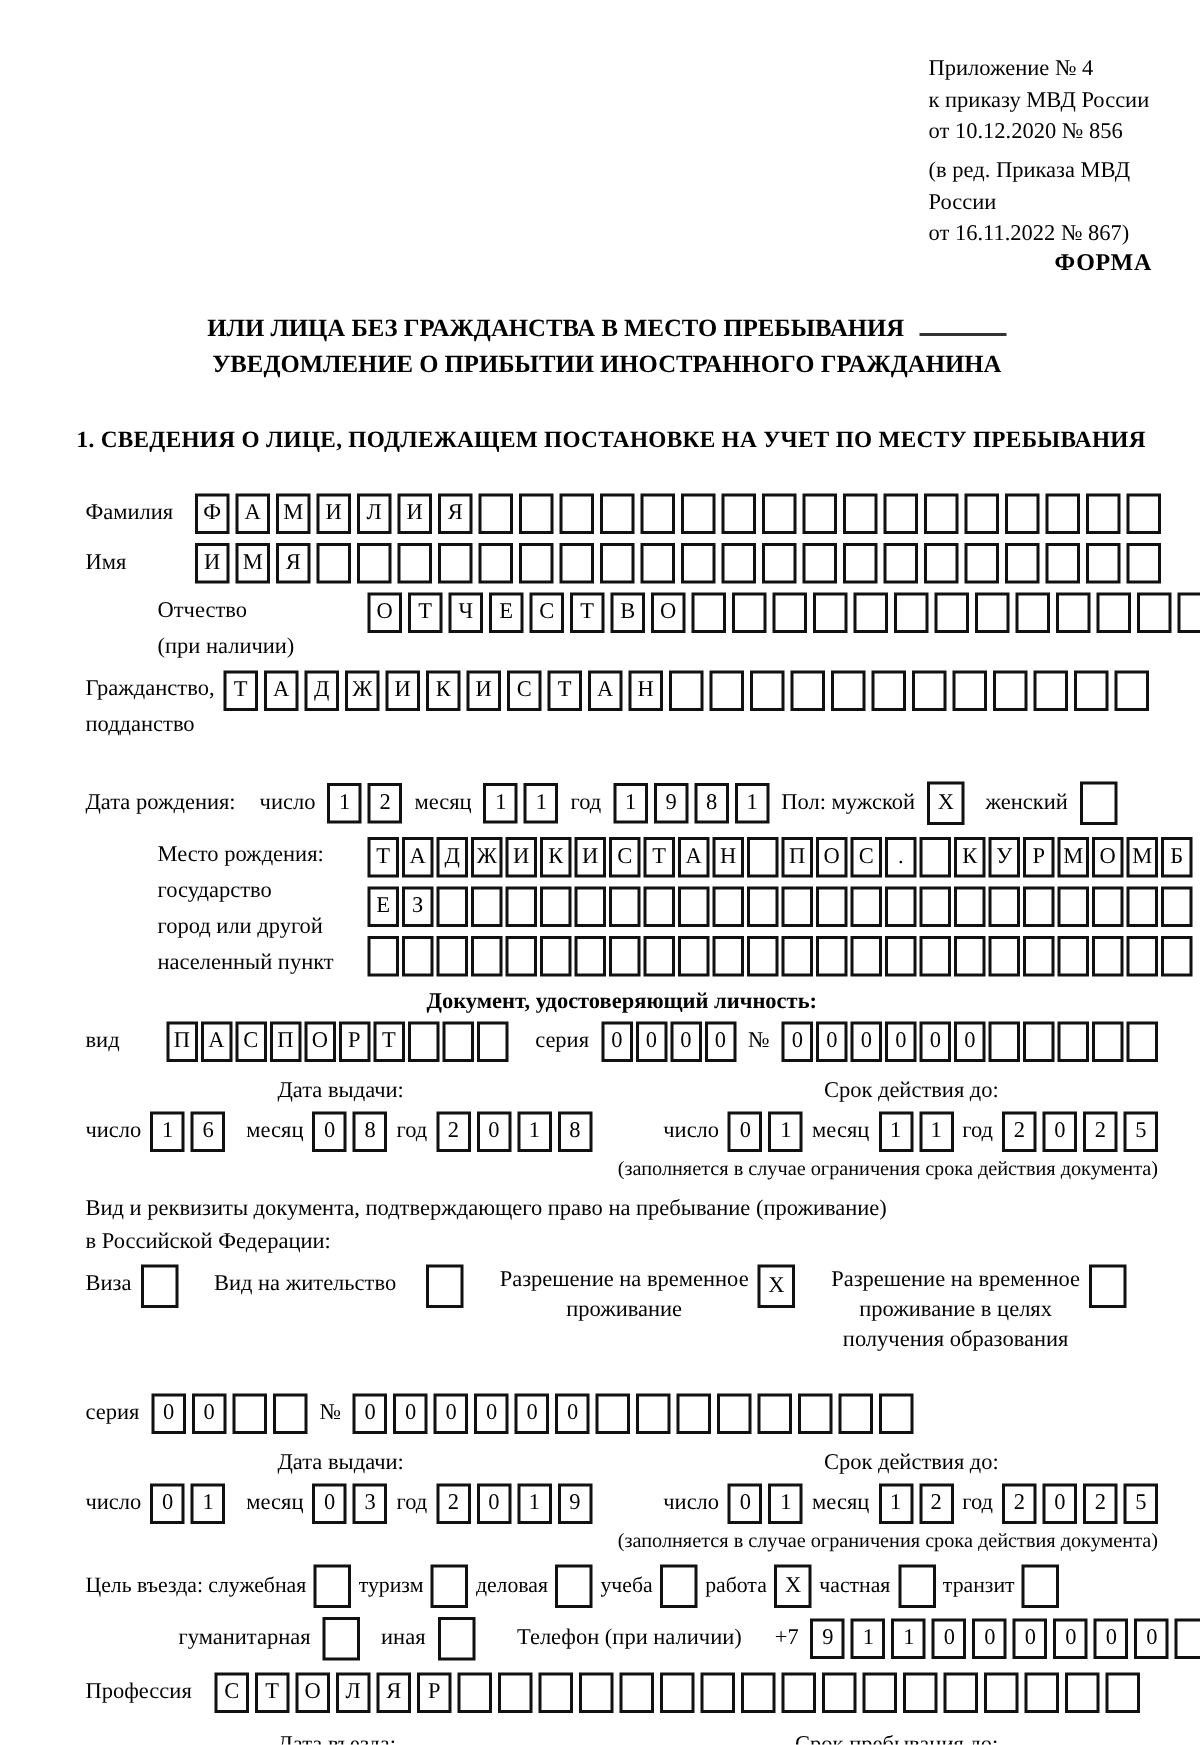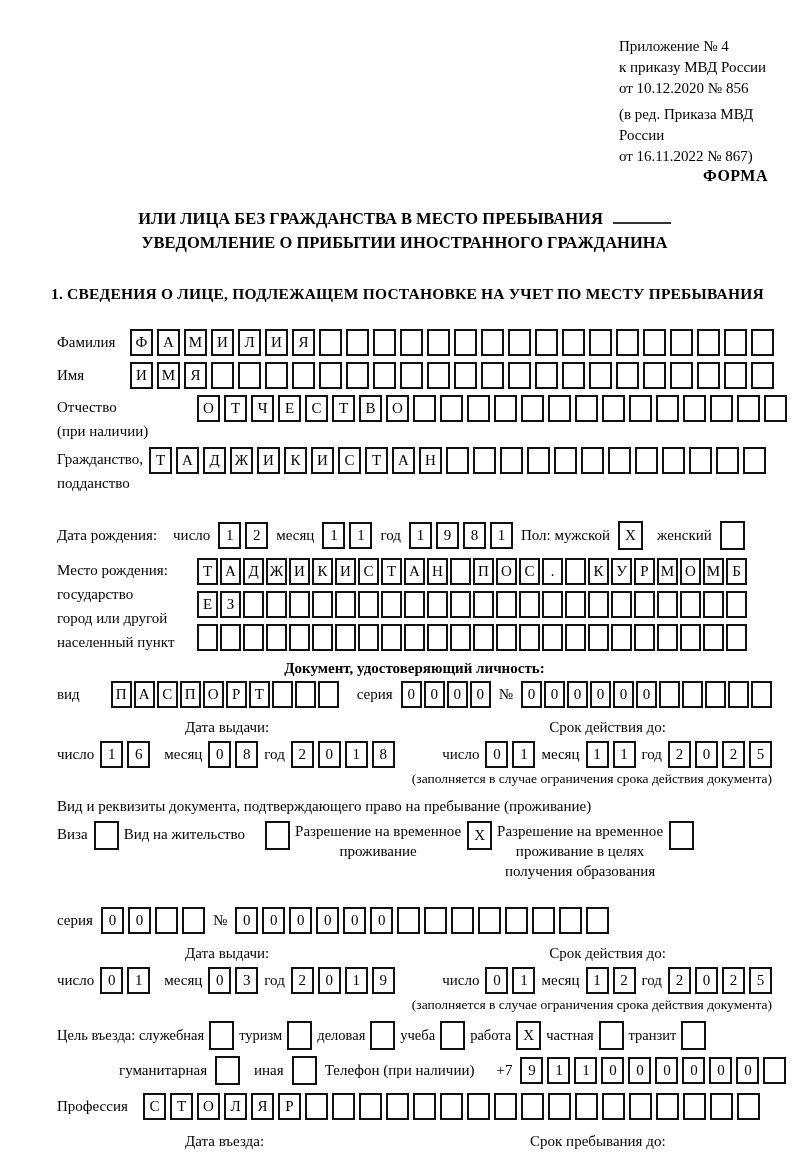--- a/index.html
+++ b/index.html
@@ -12,21 +12,21 @@
   .blank-line{display:inline-block;width:58px;border-bottom:2px solid #333;margin-left:10px;vertical-align:baseline;}
   .sec-head{font-weight:bold;font-size:15.5px;margin-top:30px;margin-left:-6px;letter-spacing:.2px;}
   .row{display:flex;align-items:flex-start;flex-wrap:nowrap;}
   .lbl{font-size:15px;line-height:27px;white-space:nowrap;}
   .boxes{display:flex;gap:4px;flex-wrap:nowrap;}
   .cell{box-sizing:border-box;flex:0 0 auto;width:23px;height:27px;border:2px solid #111;display:flex;align-items:center;justify-content:center;font-size:15px;background:#fff;}
   .compact .boxes{gap:2px;}
   .compact .cell{width:21px;}
   .w73{width:73px;flex:0 0 auto;}
   .w90{width:92px;flex:0 0 auto;}
-  .w138{width:140px;flex:0 0 auto;}
+  .w138{width:140px;flex:0 0 auto;margin-left:48px;}
   .lblcol{flex:0 0 auto;font-size:15px;line-height:24px;}
   .stack{display:flex;flex-direction:column;gap:6px;}
   .dg{display:flex;align-items:center;gap:6px;}
   .dg .lbl{line-height:27px;}
   .center-bold{text-align:center;font-weight:bold;font-size:15px;}
   .note-right{text-align:right;font-size:13.5px;margin-top:3px;}
   .opt{display:flex;align-items:flex-start;gap:6px;}
   .opt .txt{font-size:15px;line-height:20px;text-align:center;}
   .chk .cell{width:25px;height:29px;}
   .mt4{margin-top:4px;} .mt6{margin-top:6px;} .mt8{margin-top:8px;} .mt10{margin-top:26px;} .mt26{margin-top:26px;}
@@ -369,22 +369,23 @@
     <span class="boxes">
         <span class="cell">2</span>
         <span class="cell">0</span>
         <span class="cell">2</span>
         <span class="cell">5</span>
       </span>
   </div>
   <div class="note-right">(заполняется в случае ограничения срока действия документа)</div>
 
   <div class="lbl mt8" style="line-height:22px;">Вид и реквизиты документа, подтверждающего право на пребывание (проживание)</div>
-
-  <div class="row mt4" style="gap:5px;">
+  <div class="lbl" style="line-height:22px;">в Российской Федерации:</div>
+
+  <div class="row mt4" style="gap:24px;">
     <span class="opt">
       <span class="txt" style="line-height:27px">Виза</span>
       <span class="boxes chk">
           <span class="cell"></span>
         </span>
     </span>
     <span class="opt">
       <span class="txt" style="line-height:27px">Вид на жительство</span>
       <span class="boxes chk" style="margin-left:14px">
           <span class="cell"></span>
@@ -513,21 +514,21 @@
 
   <div class="row mt6 dg" style="gap:8px;">
     <span class="lbl" style="margin-left:62px">гуманитарная</span>
     <span class="boxes chk">
         <span class="cell"></span>
       </span>
     <span class="lbl" style="margin-left:6px">иная</span>
     <span class="boxes chk">
         <span class="cell"></span>
       </span>
-    <span class="lbl" style="margin-left:0">Телефон (при наличии)</span>
+    <span class="lbl" style="margin-left:20px">Телефон (при наличии)</span>
     <span class="lbl" style="margin-left:14px">+7</span>
     <span class="boxes">
         <span class="cell">9</span>
         <span class="cell">1</span>
         <span class="cell">1</span>
         <span class="cell">0</span>
         <span class="cell">0</span>
         <span class="cell">0</span>
         <span class="cell">0</span>
         <span class="cell">0</span>

